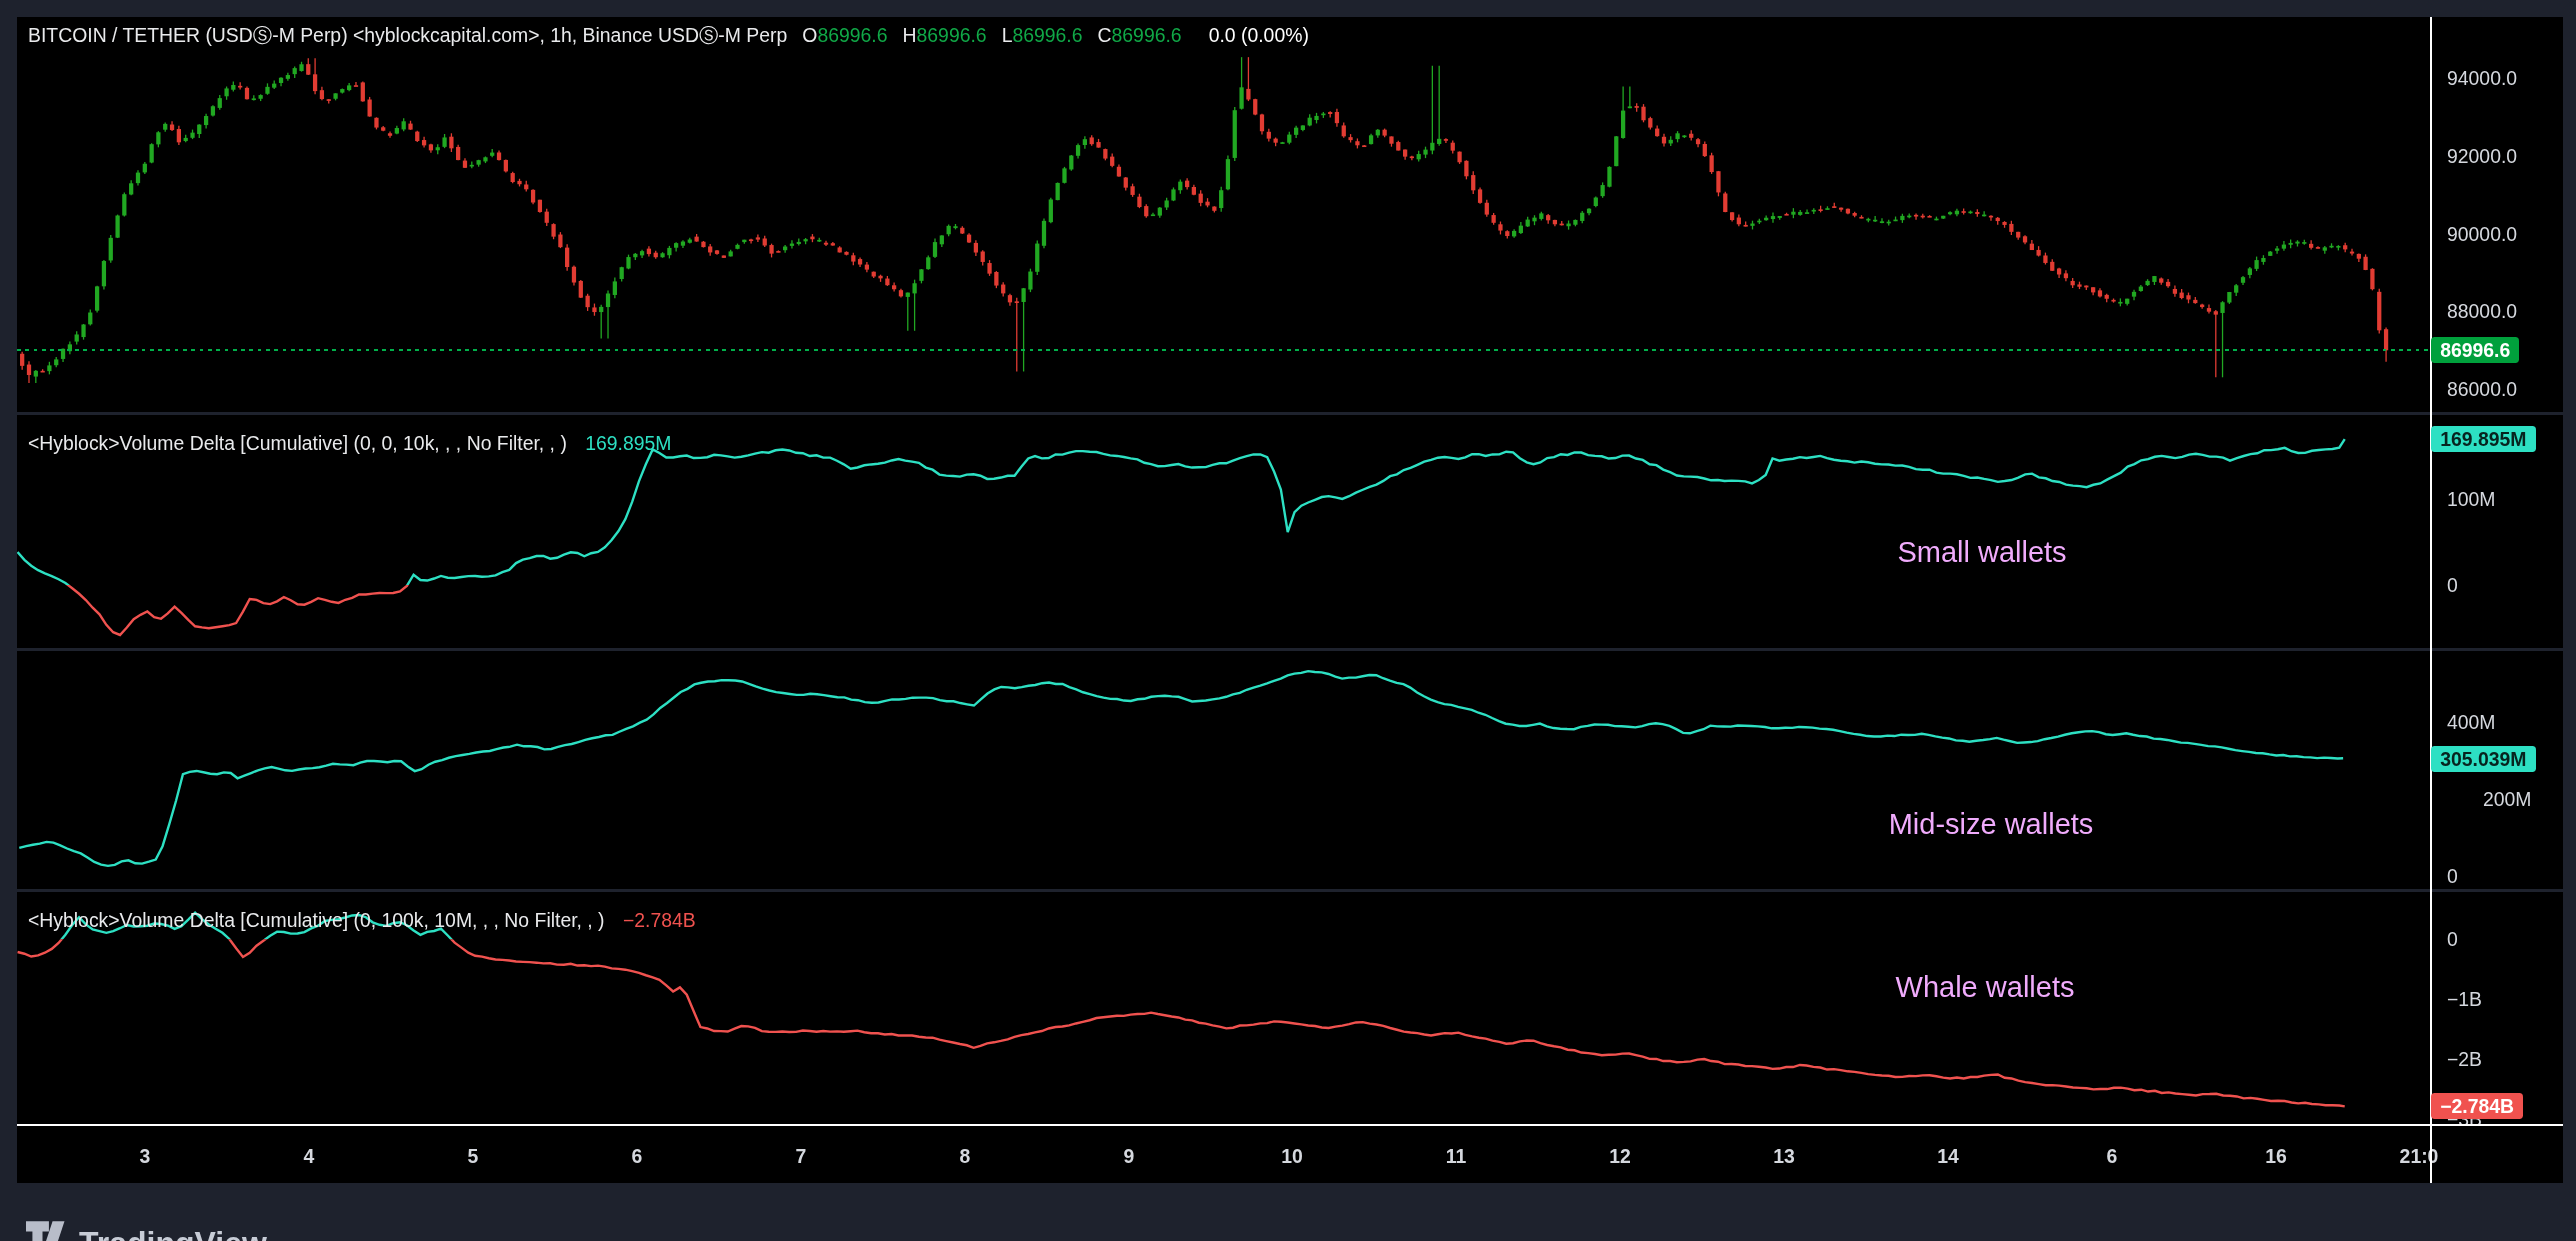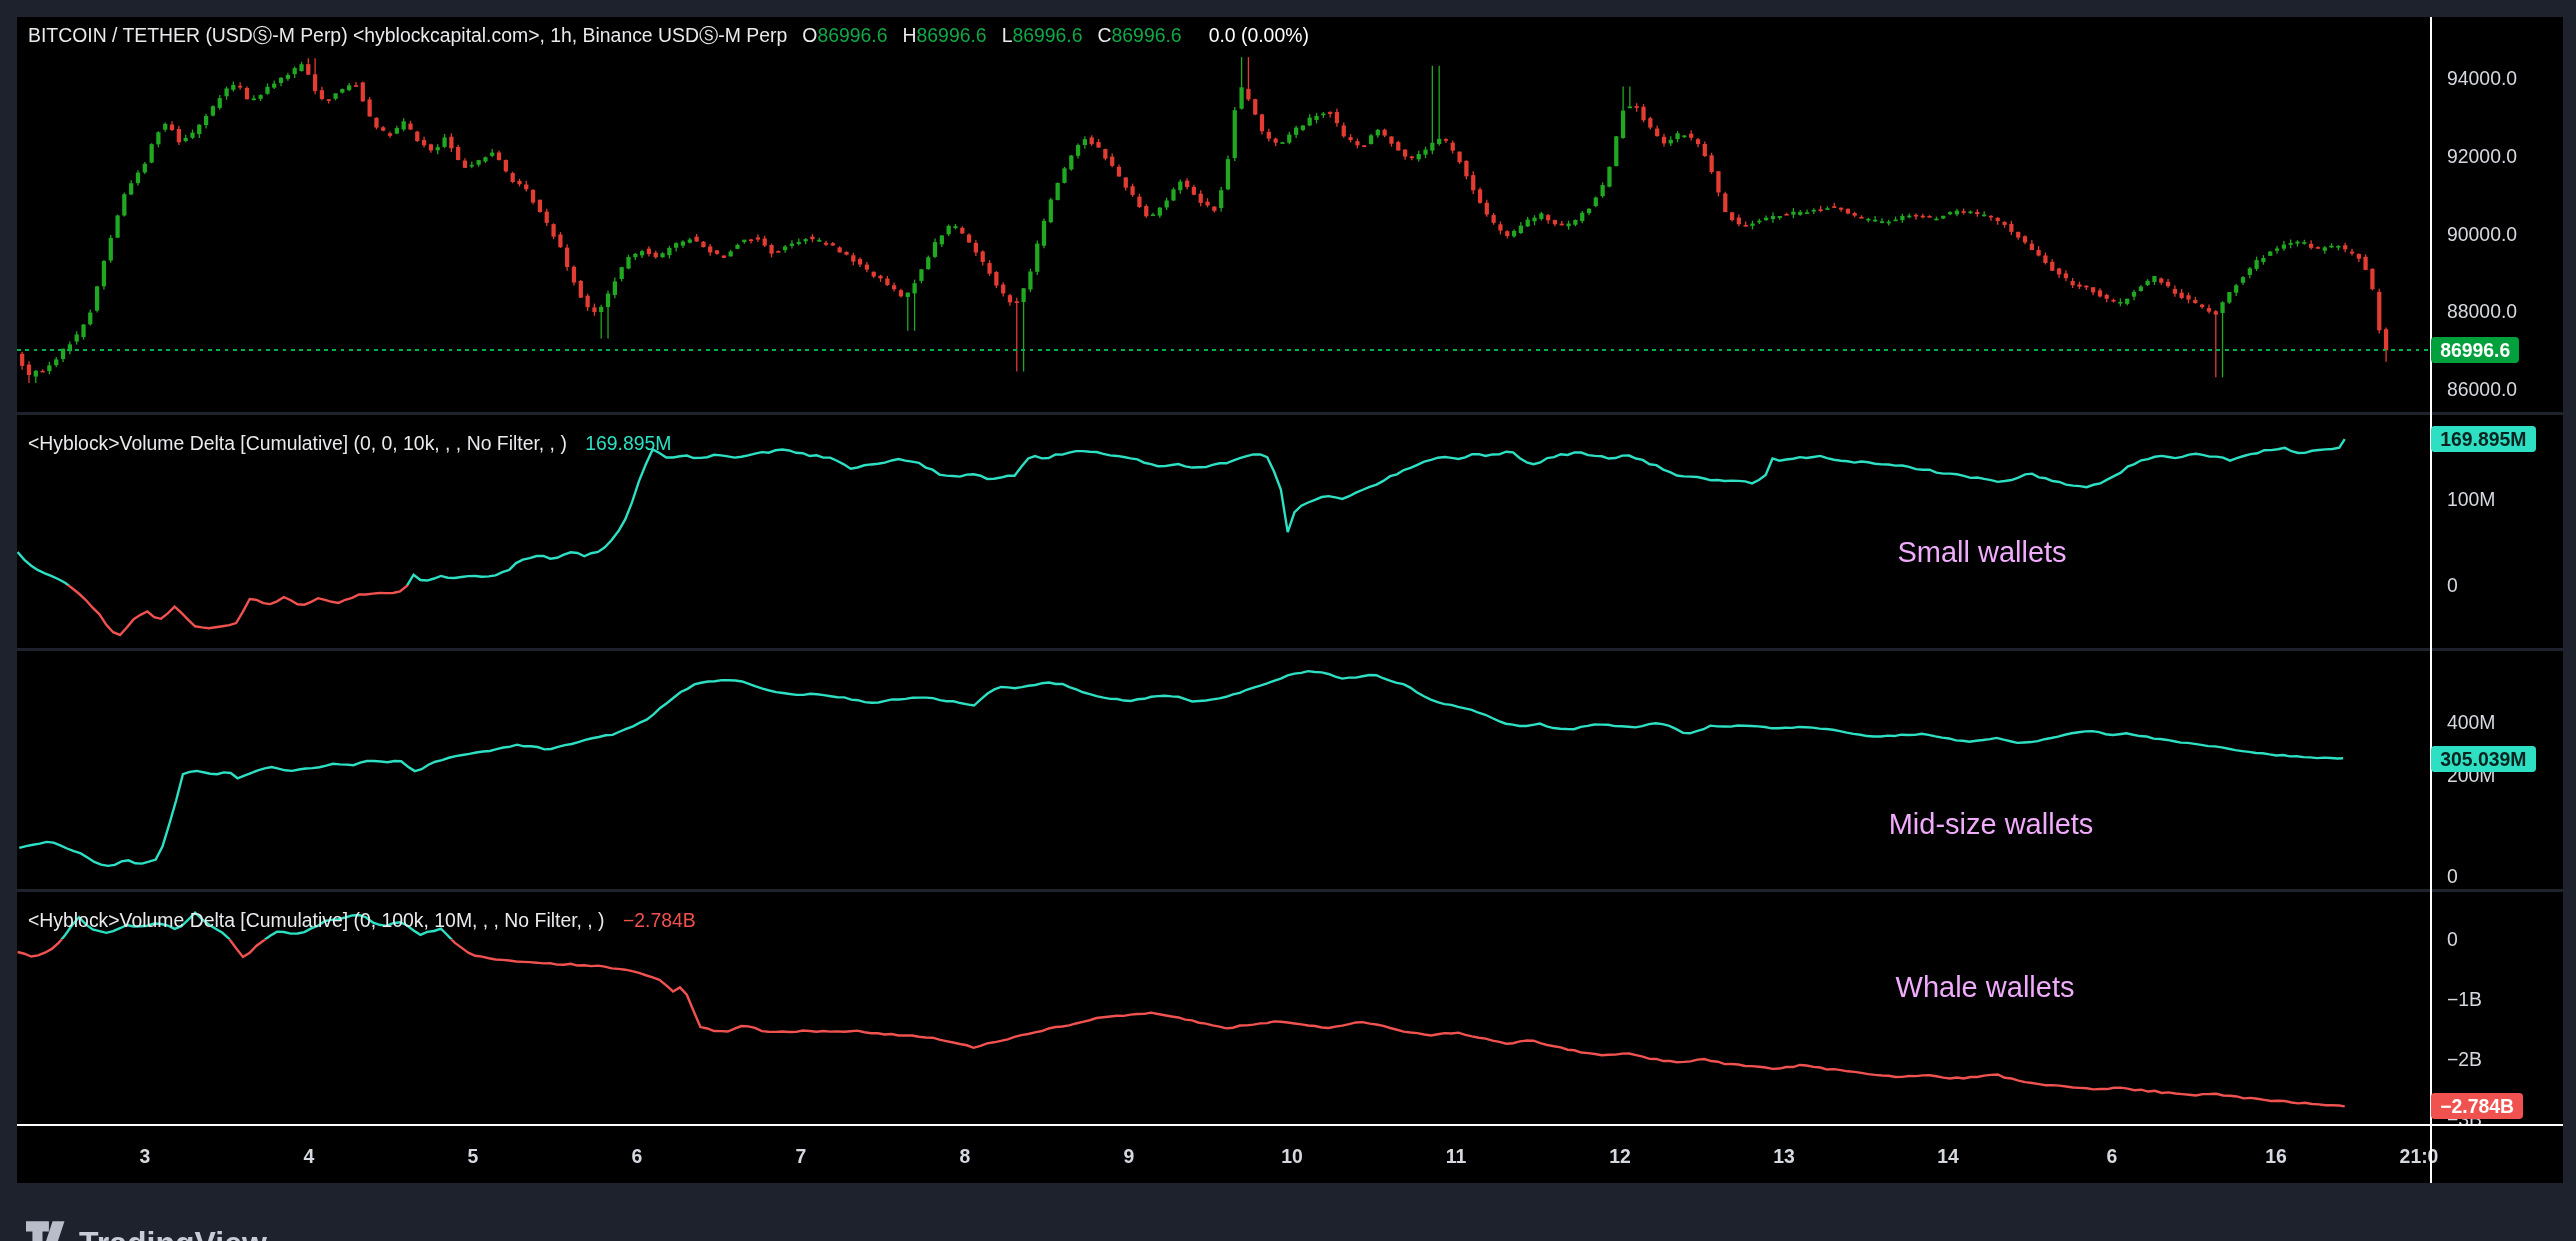--- a/index.html
+++ b/index.html
@@ -819,21 +819,21 @@
 <div class="ytick" style="top: 67px;">94000.0</div>
     <div class="ytick" style="top: 145px;">92000.0</div>
     <div class="ytick" style="top: 223px;">90000.0</div>
     <div class="ytick" style="top: 300px;">88000.0</div>
     <div class="ytick" style="top: 378px;">86000.0</div>
     <div class="pricelabel" style="top: 337px; background: rgb(0, 160, 60); color: rgb(255, 255, 255);">86996.6</div>
     <div class="ytick" style="top: 488px;">100M</div>
     <div class="ytick" style="top: 574px;">0</div>
     <div class="pricelabel" style="top: 426px; background: rgb(45, 224, 195); color: rgb(7, 36, 31);">169.895M</div>
     <div class="ytick" style="top: 711px;">400M</div>
-    <div class="ytick" style="top: 764px;">200M</div>
+    <div class="ytick" style="top: 788px; margin-left: 36px;">200M</div>
     <div class="ytick" style="top: 865px;">0</div>
     <div class="pricelabel" style="top: 746px; background: rgb(45, 224, 195); color: rgb(7, 36, 31);">305.039M</div>
     <div class="ytick" style="top: 928px;">0</div>
     <div class="ytick" style="top: 988px;">−1B</div>
     <div class="ytick" style="top: 1048px;">−2B</div>
     <div class="ytick" style="top: 1108px;">−3B</div>
     <div class="pricelabel" style="top: 1093px; background: rgb(240, 82, 79); color: rgb(255, 255, 255);">−2.784B</div>
     <div class="ttick" style="left: 145px;">3</div>
     <div class="ttick" style="left: 309px;">4</div>
     <div class="ttick" style="left: 473px;">5</div>

